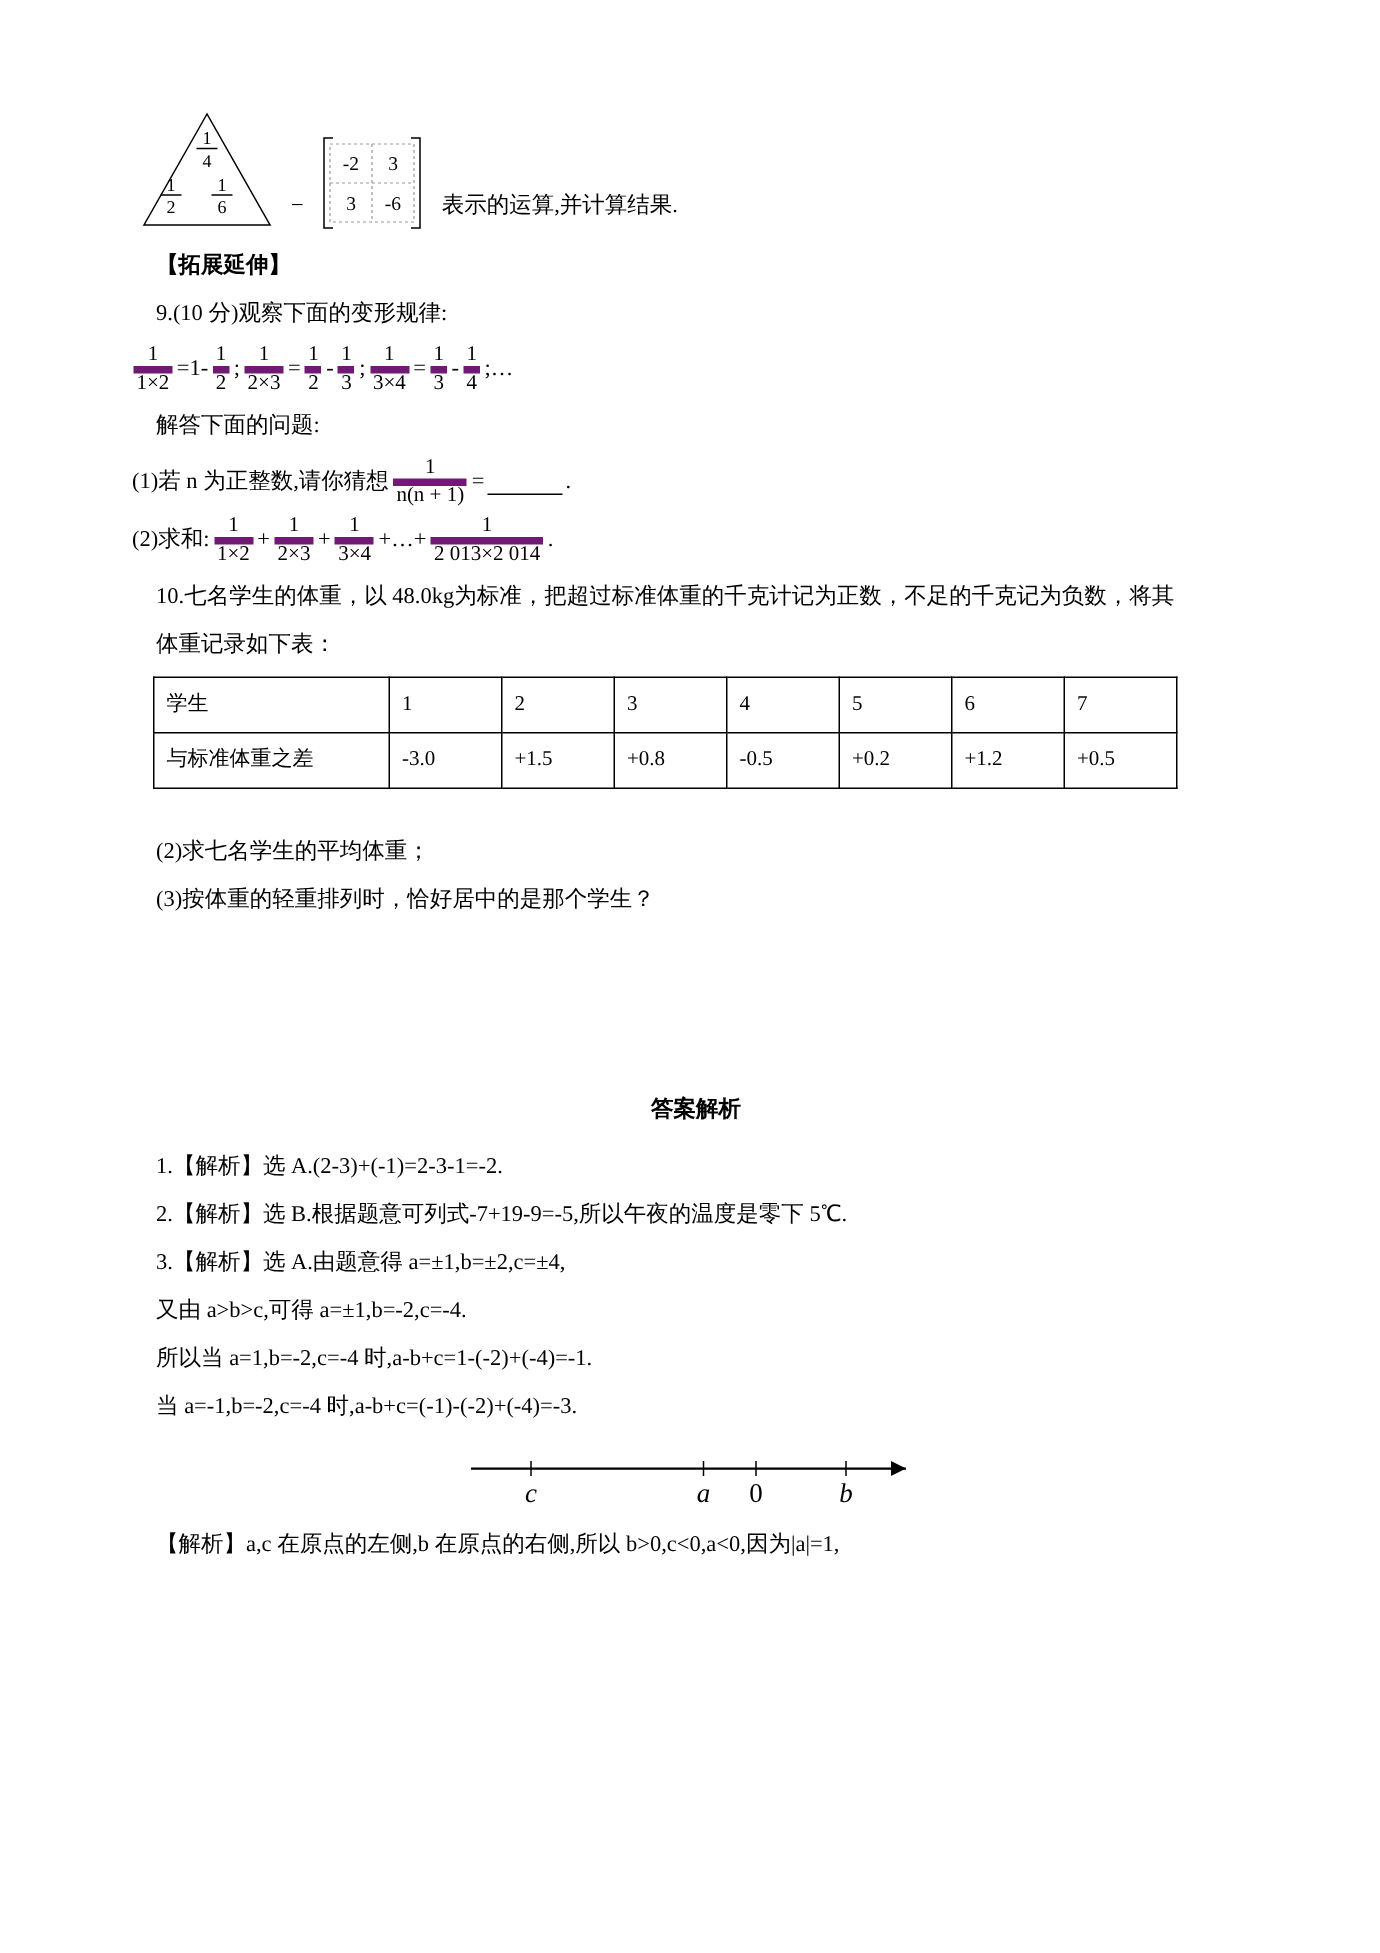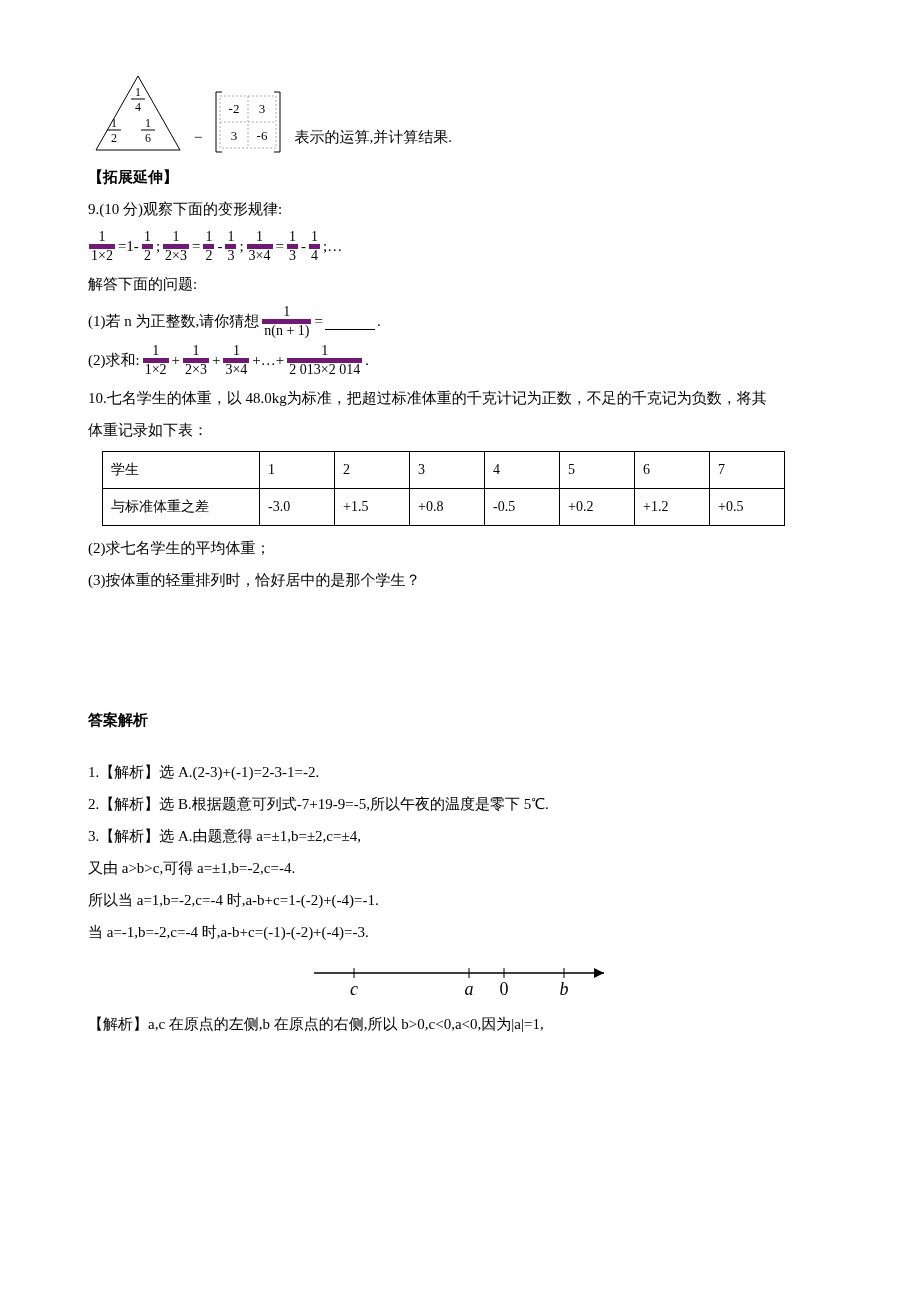--- a/index.html
+++ b/index.html
@@ -53,43 +53,43 @@
   .blank {
     display: inline-block;
     border-bottom: 1px solid #000;
     min-width: 50px;
     height: 1em;
     vertical-align: baseline;
   }
   .blank.long { min-width: 70px; }
   table.data {
     border-collapse: collapse;
-    margin: 6px 0 7px 14px;
+    margin: 6px 0 27px 14px;
     font-size: 14px;
   }
   table.data td {
     border: 1px solid #000;
     padding: 4px 8px;
     text-align: left;
     white-space: nowrap;
   }
   table.data td.lbl { width: 140px; }
   table.data td.v { width: 58px; }
   .center {
-    text-align: left;
+    text-align: center;
     font-weight: bold;
     margin-top: 110px;
-    margin-bottom: 22px;
+    margin-bottom: 8px;
   }
   .numberline-wrap {
     display: flex;
     justify-content: center;
     margin: 6px 0;
   }
-  .para { margin: 2px 0; }
+  .para { margin: 2px 16px; }
   .svglbl {
     font-family: "Times New Roman", serif;
     font-size: 13px;
   }
   .svgfraclbl {
     font-family: "Times New Roman", serif;
     font-size: 12px;
   }
 </style>
 </head>

